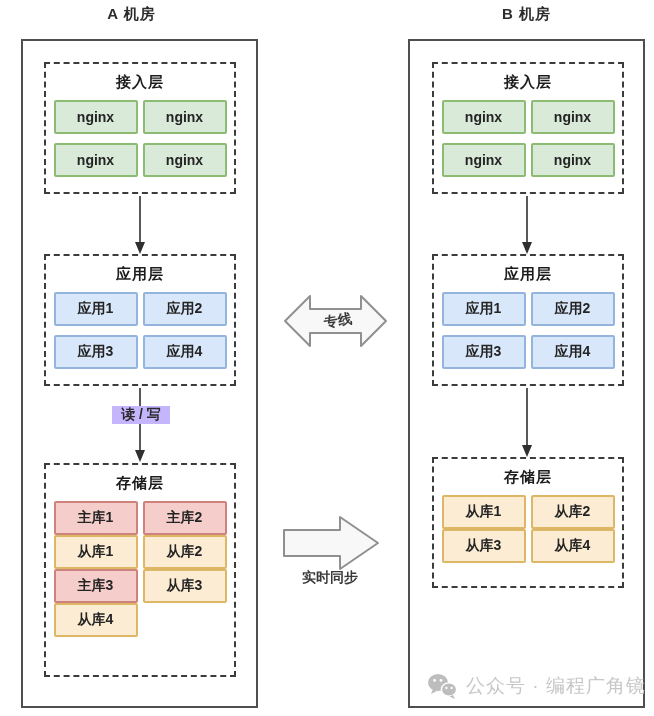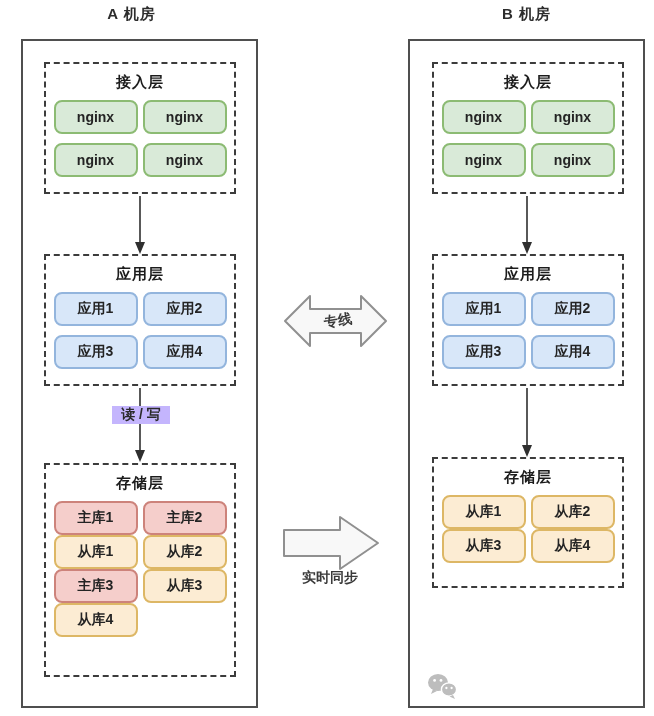--- a/index.html
+++ b/index.html
@@ -53,21 +53,21 @@
     display: grid;
     grid-template-columns: 84px 84px;
     column-gap: 5px;
     margin-top: 8px;
   }
   .gap9 { row-gap: 9px; }
   .gap8 { row-gap: 0; }
   .node {
     width: 84px;
     height: 34px;
-    border-radius: 8px;
+    border-radius: 2px;
     border: 2px solid;
     display: flex;
     align-items: center;
     justify-content: center;
     font-size: 14px;
     font-weight: 600;
     color: #242424;
   }
   .node.nginx  { background: #d9ead8; border-color: #8cbb73; }
   .node.app    { background: #d8e7f9; border-color: #93b5dd; }
@@ -222,15 +222,16 @@
     <svg width="32" height="28" viewBox="0 0 32 28">
       <ellipse cx="12" cy="10.5" rx="10" ry="8.6" fill="#bdbdbd"></ellipse>
       <path d="M7 17 L5 22 L11 19 Z" fill="#bdbdbd"></path>
       <circle cx="8.6" cy="8.4" r="1.4" fill="#ffffff"></circle>
       <circle cx="15" cy="8.4" r="1.4" fill="#ffffff"></circle>
       <ellipse cx="23" cy="17.5" rx="7.6" ry="6.6" fill="#bdbdbd" stroke="#ffffff" stroke-width="1.4"></ellipse>
       <path d="M27 23 L29 27 L23.5 24.6 Z" fill="#bdbdbd"></path>
       <circle cx="20.4" cy="16" r="1.15" fill="#ffffff"></circle>
       <circle cx="25.6" cy="16" r="1.15" fill="#ffffff"></circle>
     </svg>
+    <span class="watermark-text">公众号 · 编程广角镜</span>
   </div>
 
 </div>
 
 </body></html>

